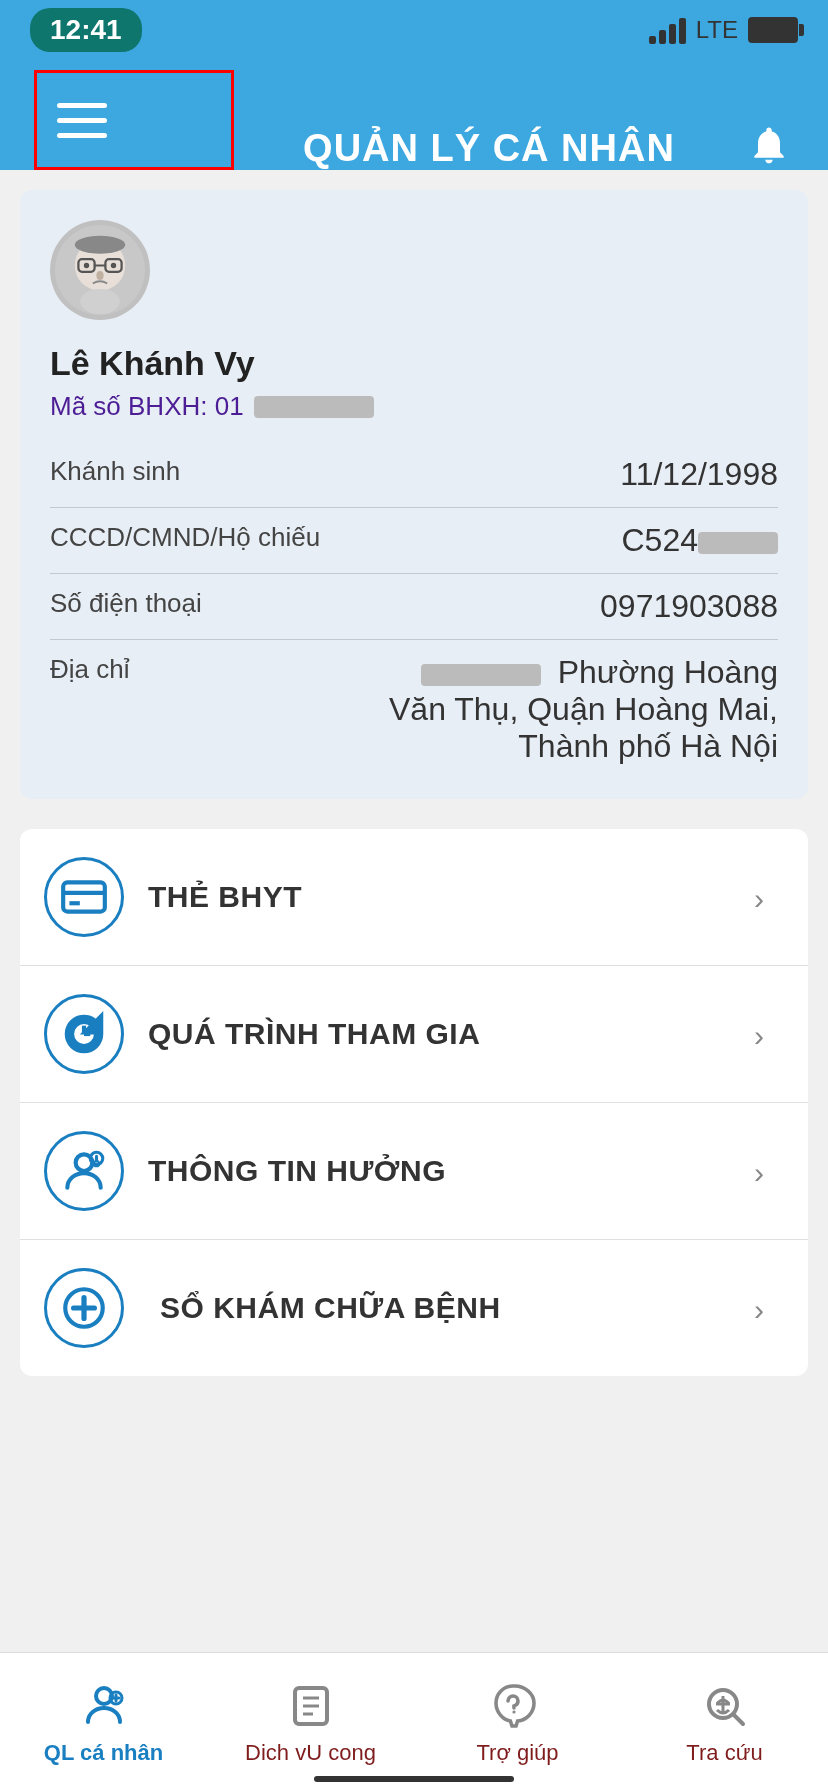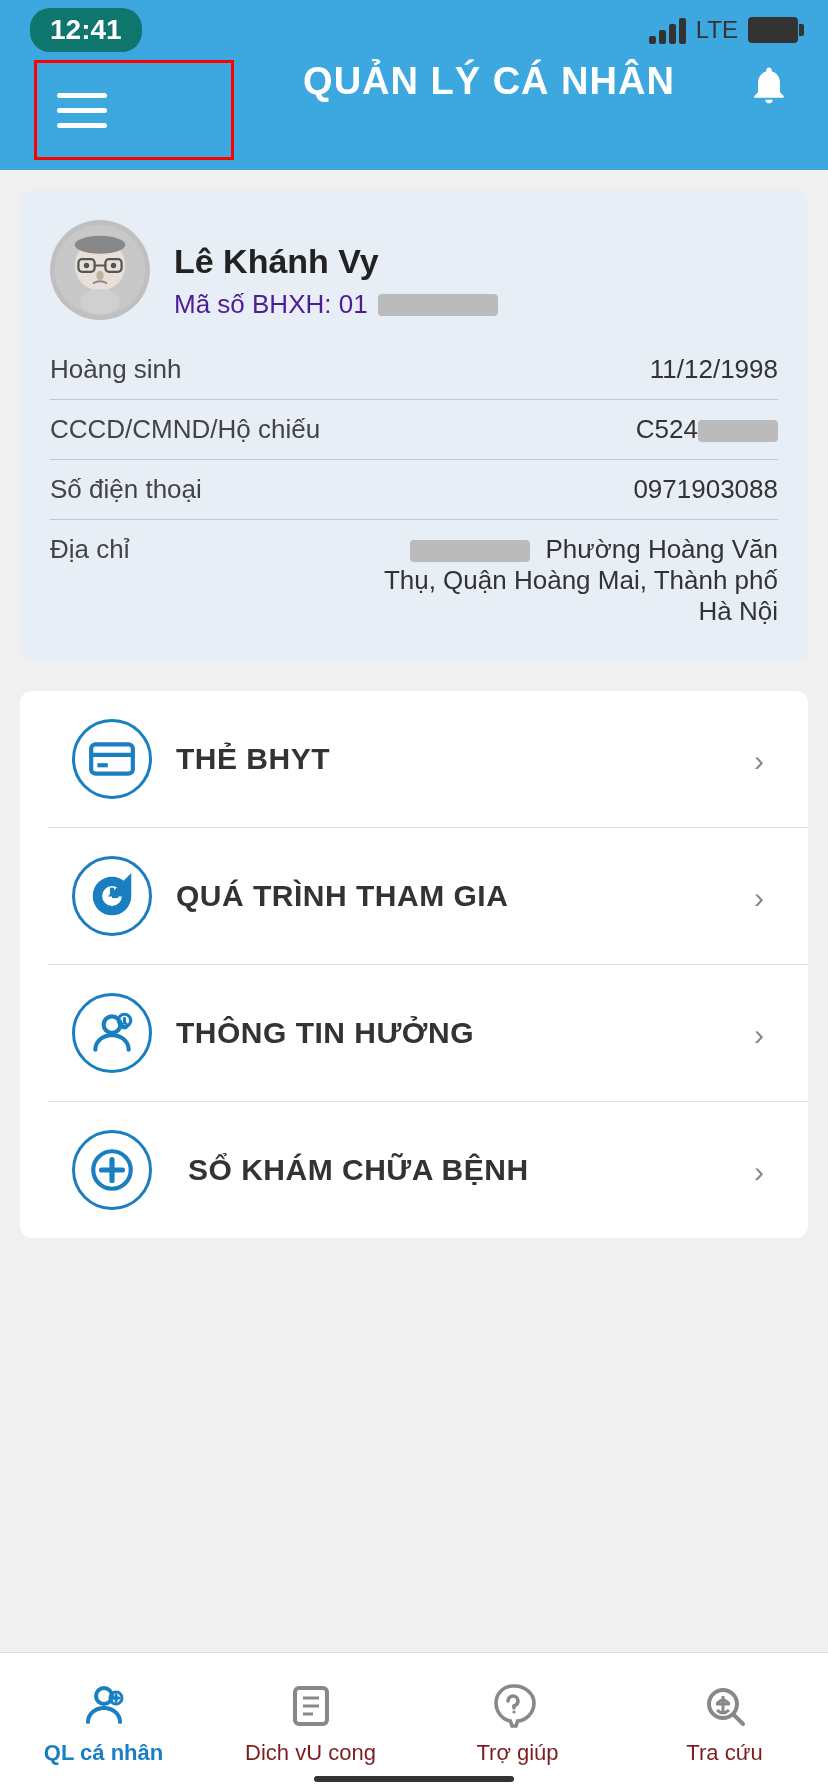--- a/index.html
+++ b/index.html
@@ -69,21 +69,21 @@
       height: 12px;
       background: #333;
       border-radius: 0 2px 2px 0;
     }
 
     
     .header {
       background: #3da8e0;
       height: 110px;
       display: flex;
-      align-items: flex-start;
+      align-items: flex-end;
       padding: 0 34px;
       position: relative;
     }
     .menu-btn {
       width: 200px;
       height: 100px;
       border: 3px solid red;
       background: #3da8e0;
       display: flex;
       flex-direction: column;
@@ -124,23 +124,24 @@
 
     
     .profile-card {
       background: #e8eef5;
       margin: 20px 20px 0 20px;
       border-radius: 12px;
       padding: 30px 30px 20px 30px;
     }
     .profile-top {
       display: flex;
-      align-items: flex-end;
+      align-items: flex-start;
       gap: 24px;
       margin-bottom: 20px;
+      flex-direction: column;
     }
     .avatar {
       width: 100px;
       height: 100px;
       border-radius: 50%;
       background: #c0c0c0;
       overflow: hidden;
       flex-shrink: 0;
       display: flex;
       align-items: center;
@@ -188,40 +189,39 @@
     }
     .info-row:last-child {
       border-bottom: none;
     }
     .info-label {
       font-size: 26px;
       color: #444;
       flex-shrink: 0;
     }
     .info-value {
-      font-size: 26px;
+      font-size: 32px;
       color: #333;
       text-align: right;
       max-width: 420px;
     }
 
     
     .menu-section {
       margin: 30px 20px 0 20px;
       background: white;
       border-radius: 12px;
     }
     .menu-item {
       display: flex;
       align-items: center;
       padding: 28px 24px;
       border-bottom: 1px solid #e0e0e0;
       cursor: pointer;
       gap: 24px;
-      margin-left: 28px;
     }
     .menu-item:last-child {
       border-bottom: none;
       gap: 36px;
     }
     .menu-icon-circle {
       width: 80px;
       height: 80px;
       border-radius: 50%;
       border: 3px solid #1a7fc1;
@@ -362,21 +362,21 @@
     <div class="profile-info">
       <h2>Lê Khánh Vy</h2>
       <div class="bhxh">
         <span>Mã số BHXH: 01</span>
         <span class="blur-box"></span>
       </div>
     </div>
   </div>
 
   <div class="info-row">
-    <span class="info-label">Hoàng sinh</span>
+    <span class="info-label">Khánh sinh</span>
     <span class="info-value">11/12/1998</span>
   </div>
   <div class="info-row">
     <span class="info-label">CCCD/CMND/Hộ chiếu</span>
     <span class="info-value">
       <span>C524</span><span class="blur-box-sm"></span>
     </span>
   </div>
   <div class="info-row">
     <span class="info-label">Số điện thoại</span>

